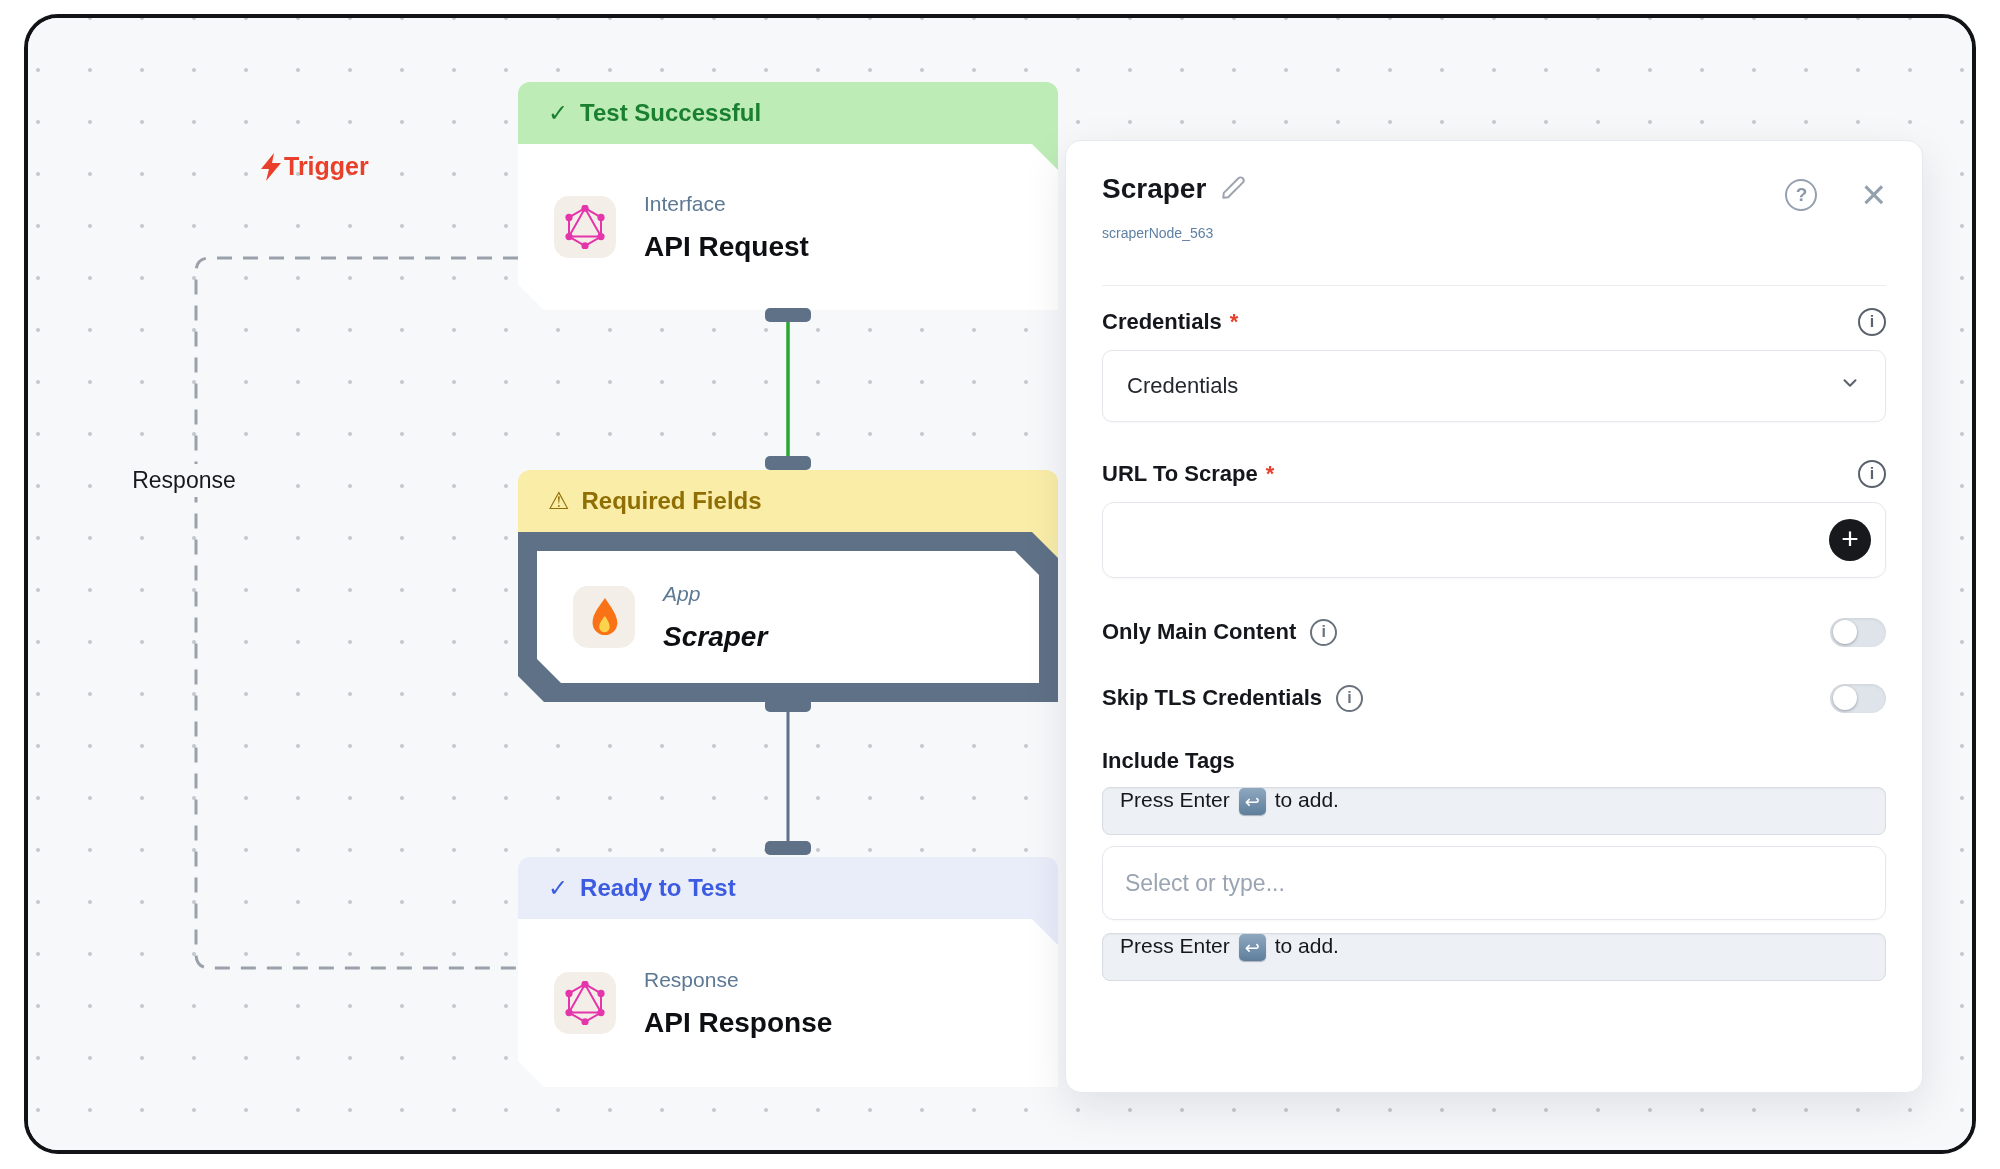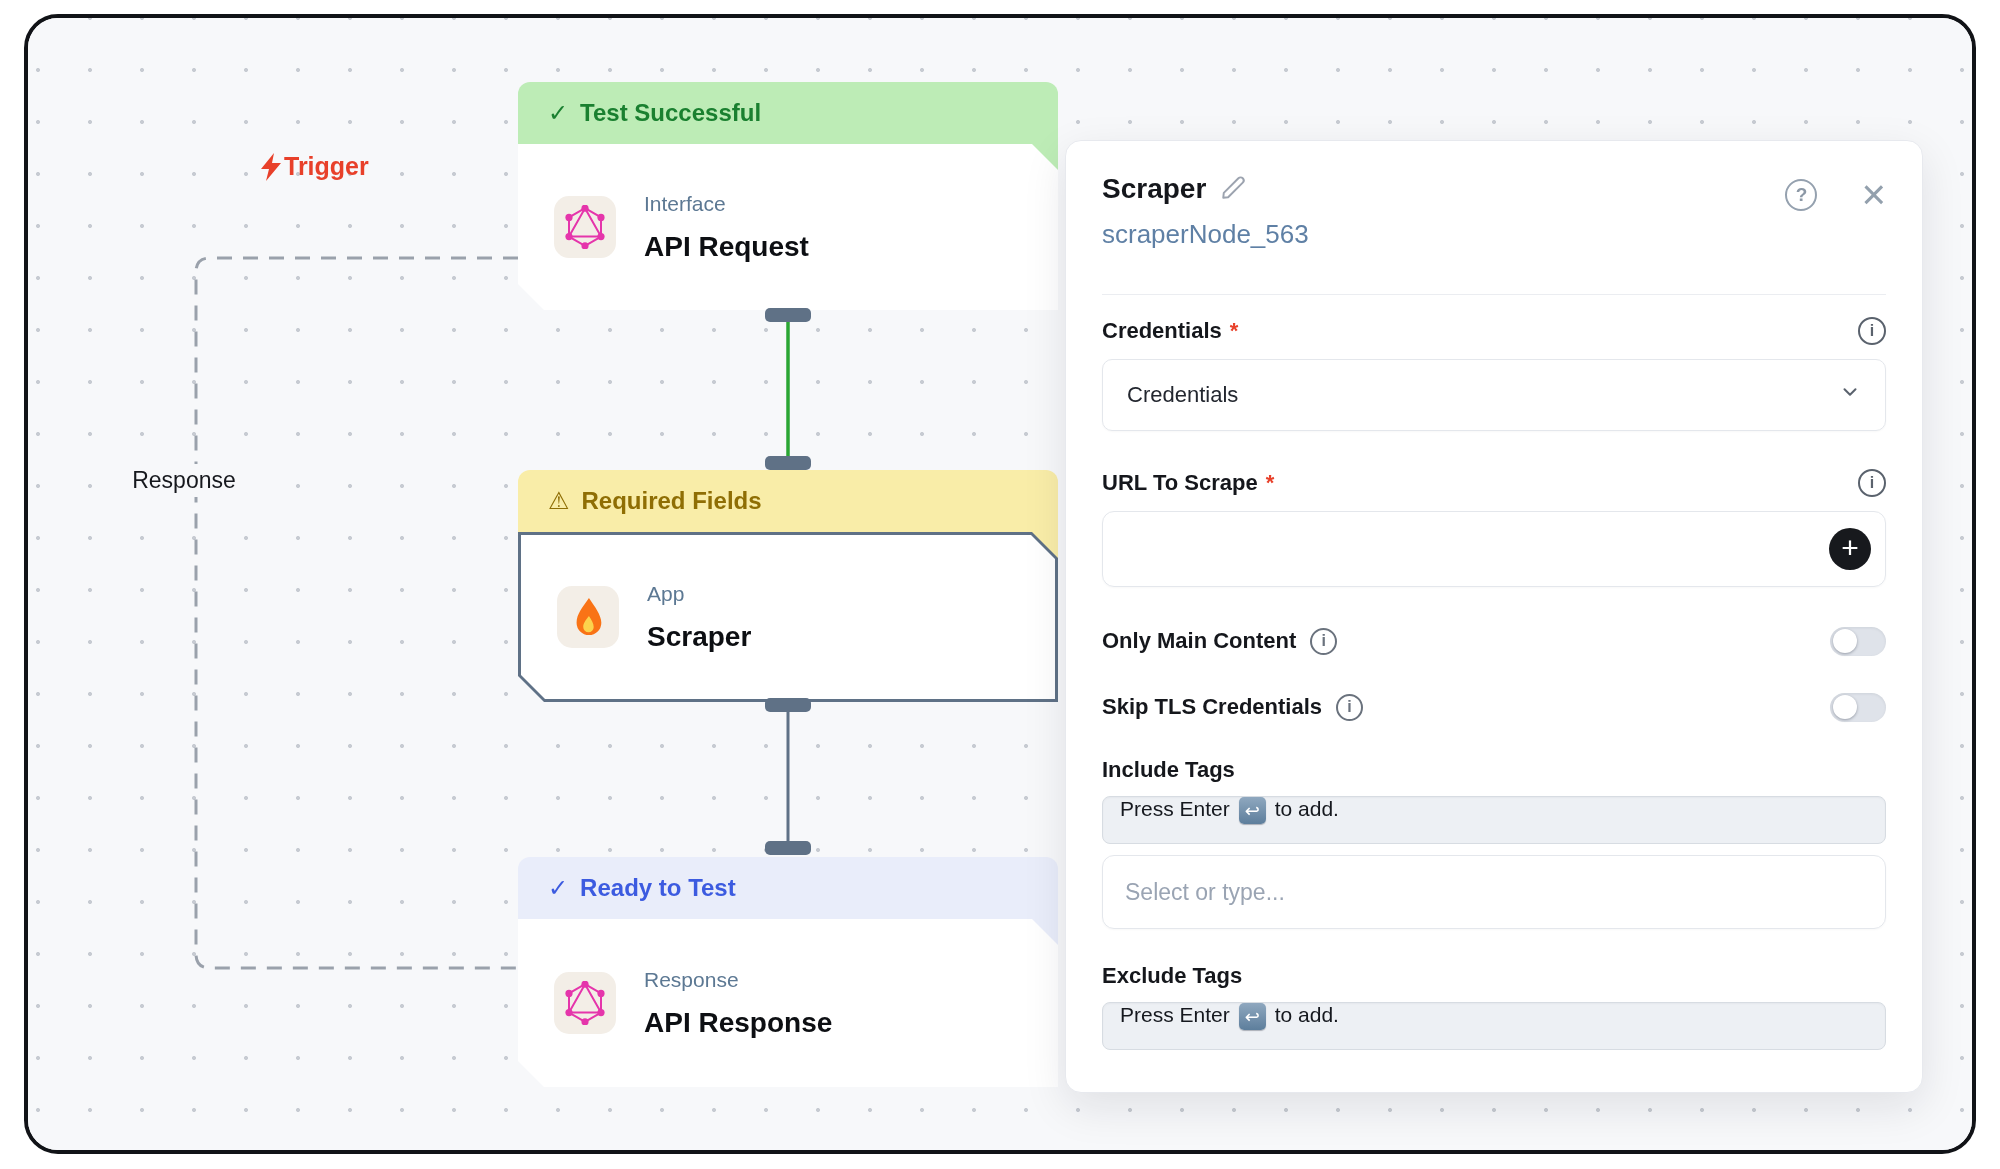--- a/index.html
+++ b/index.html
@@ -24,21 +24,21 @@
     padding-left:30px; font-size:24px; font-weight:700; }
   .banner .glyph { font-size:24px; font-weight:400; }
   .banner.success { background:#bdecb6; color:#1a8030; }
   .banner.warning { background:#f9eda8; color:#8f6e04; }
   .banner.ready   { background:#e9edfa; color:#3c5be0; }
 
   .cardwrap { position:absolute; top:62px; left:0; width:100%; }
   .cut { clip-path:polygon(0 0, calc(100% - 26px) 0, 100% 26px, 100% 100%, 26px 100%, 0 calc(100% - 26px)); }
   .card { background:#ffffff; width:100%; height:100%;
     display:flex; align-items:center; gap:28px; padding-left:36px; }
-  .card-outline { background:#5f7186; padding:3px; }
+  .card-outline { background:#5f7186; padding:19px;font-style:italic; }
   .card-outline .card { clip-path:polygon(0 0, calc(100% - 24px) 0, 100% 24px, 100% 100%, 24px 100%, 0 calc(100% - 24px)); }
   .appicon { width:62px; height:62px; border-radius:15px; background:#f3eee7;
     display:flex; align-items:center; justify-content:center; flex:0 0 auto; }
   .node-texts { display:flex; flex-direction:column; gap:15px; }
   .node-cat { font-size:21px; color:#5c7893; }
   .node-title { font-size:28px; font-weight:700; color:#0d0f13; }
 
   .pill { position:absolute; width:46px; height:14px; background:#5f7186; border-radius:5px; }
 
   .floating-label { position:absolute; font-weight:700; }
@@ -52,21 +52,21 @@
   .panel { position:absolute; left:1037px; top:122px; width:858px; height:953px;
     background:#ffffff; border:1px solid #e7e9ee; border-radius:16px;
     box-shadow:0 14px 44px rgba(15,23,42,.10); padding:32px 36px 0 36px; }
   .panel-header { display:flex; align-items:flex-start; }
   .panel-title { font-size:28px; font-weight:700; color:#15171c; }
   .pencil { margin-left:14px; margin-top:2px; }
   .header-actions { margin-left:auto; display:flex; align-items:center; gap:44px; margin-top:6px; }
   .help-circle { width:32px; height:32px; border:2.5px solid #95a1af; border-radius:50%;
     color:#8c98a6; font-size:19px; font-weight:700; display:flex; align-items:center; justify-content:center; }
   .close-x { font-size:42px; line-height:28px; color:#93a0ad; font-weight:400; }
-  .panel-sub { margin-top:8px; font-size:26px; color:#5f80a5; }
+  .panel-sub { margin-top:14px; font-size:14px; color:#5f80a5; }
   .divider { margin-top:44px; height:1px; background:#ebedf1; }
 
   .field-label-row { display:flex; align-items:center; }
   .field-label { font-size:22px; font-weight:700; color:#15171c; }
   .req { color:#e8402a; margin-left:8px; font-size:22px; font-weight:700; }
   .info-circle { width:28px; height:28px; border:2.5px solid #5a626d; border-radius:50%;
     color:#5a626d; font-size:16px; font-weight:700; font-style:normal;
     display:flex; align-items:center; justify-content:center; flex:0 0 auto; }
   .info-right { margin-left:auto; }
   .info-inline { margin-left:14px; width:27px; height:27px; border-color:#6a727d; color:#6a727d; }
@@ -282,21 +282,20 @@
       <div class="sec-label mt-include">Include Tags</div>
       <div class="hintbar">
         <span>Press Enter</span>
         <span class="keycap">↩</span>
         <span>to add.</span>
       </div>
       <div class="tagsinput">
         <input type="text" placeholder="Select or type..." style="">
       </div>
 
-      <div class="sec-label mt-exclude">Exclude Tags</div>
       <div class="hintbar">
         <span>Press Enter</span>
         <span class="keycap">↩</span>
         <span>to add.</span>
       </div>
     </div>
 
   </div>
 </div>
 

